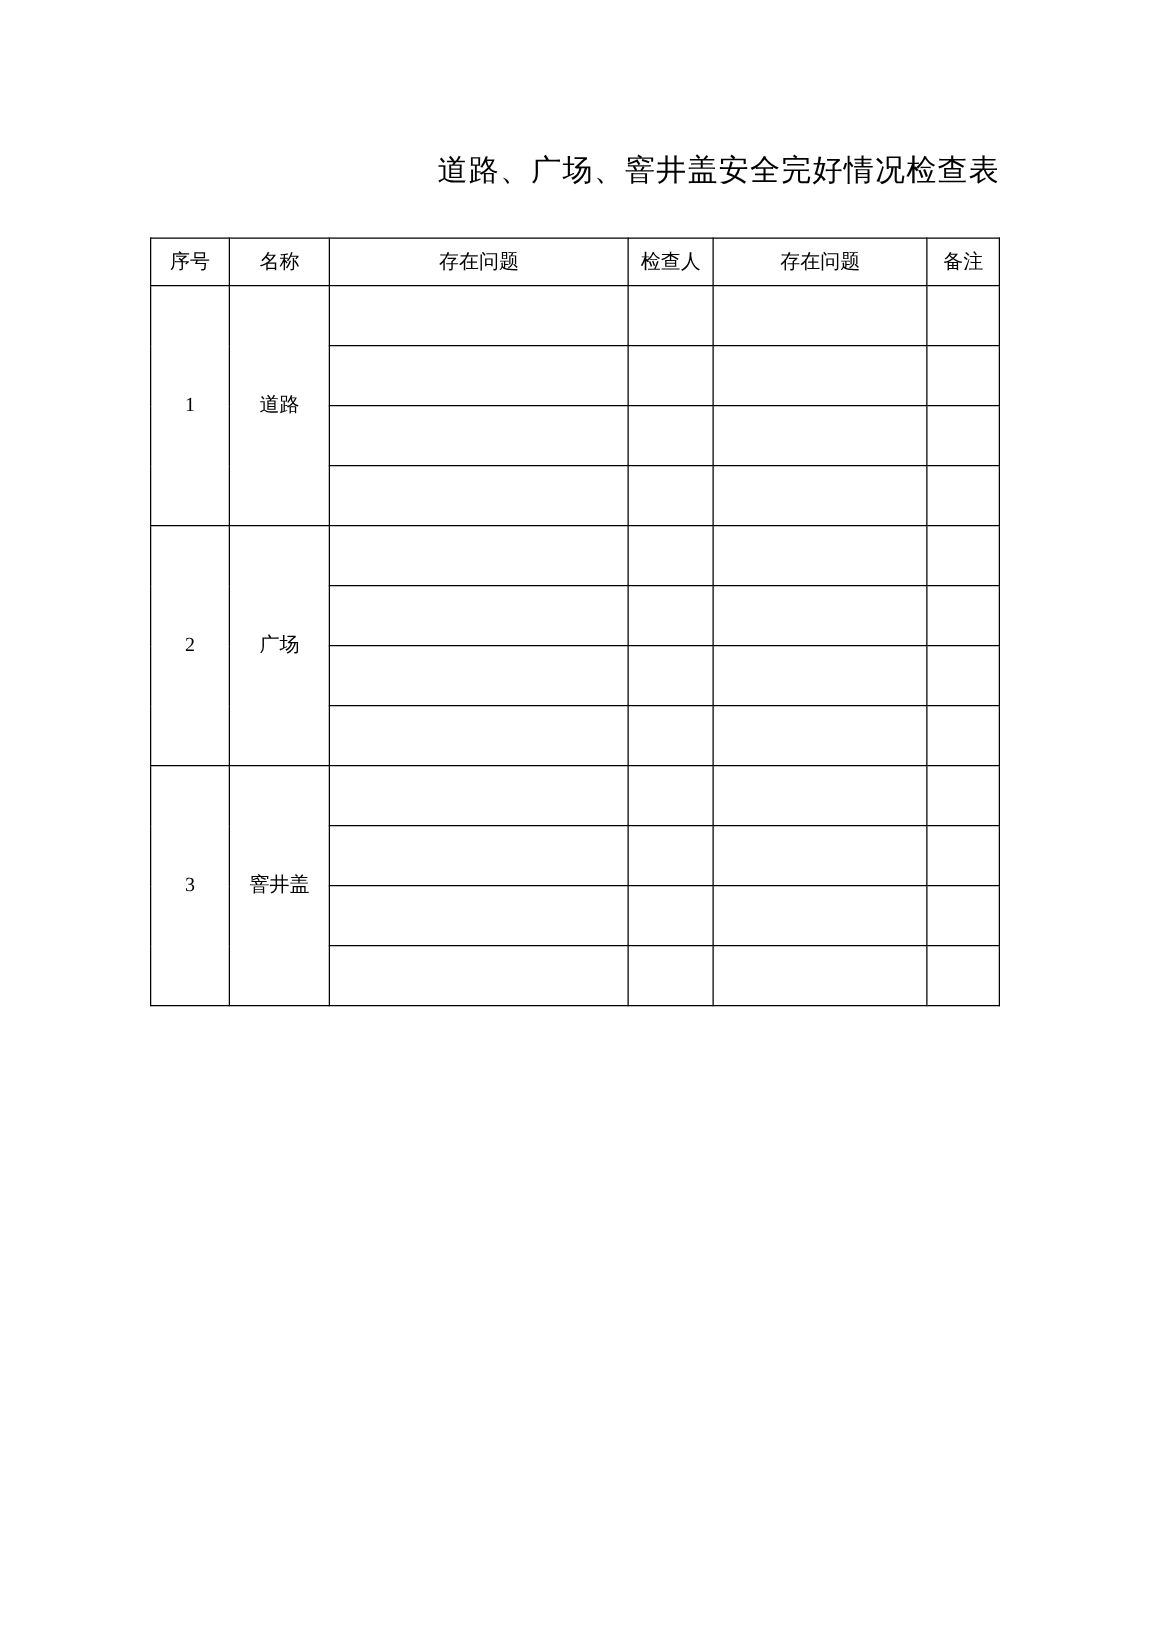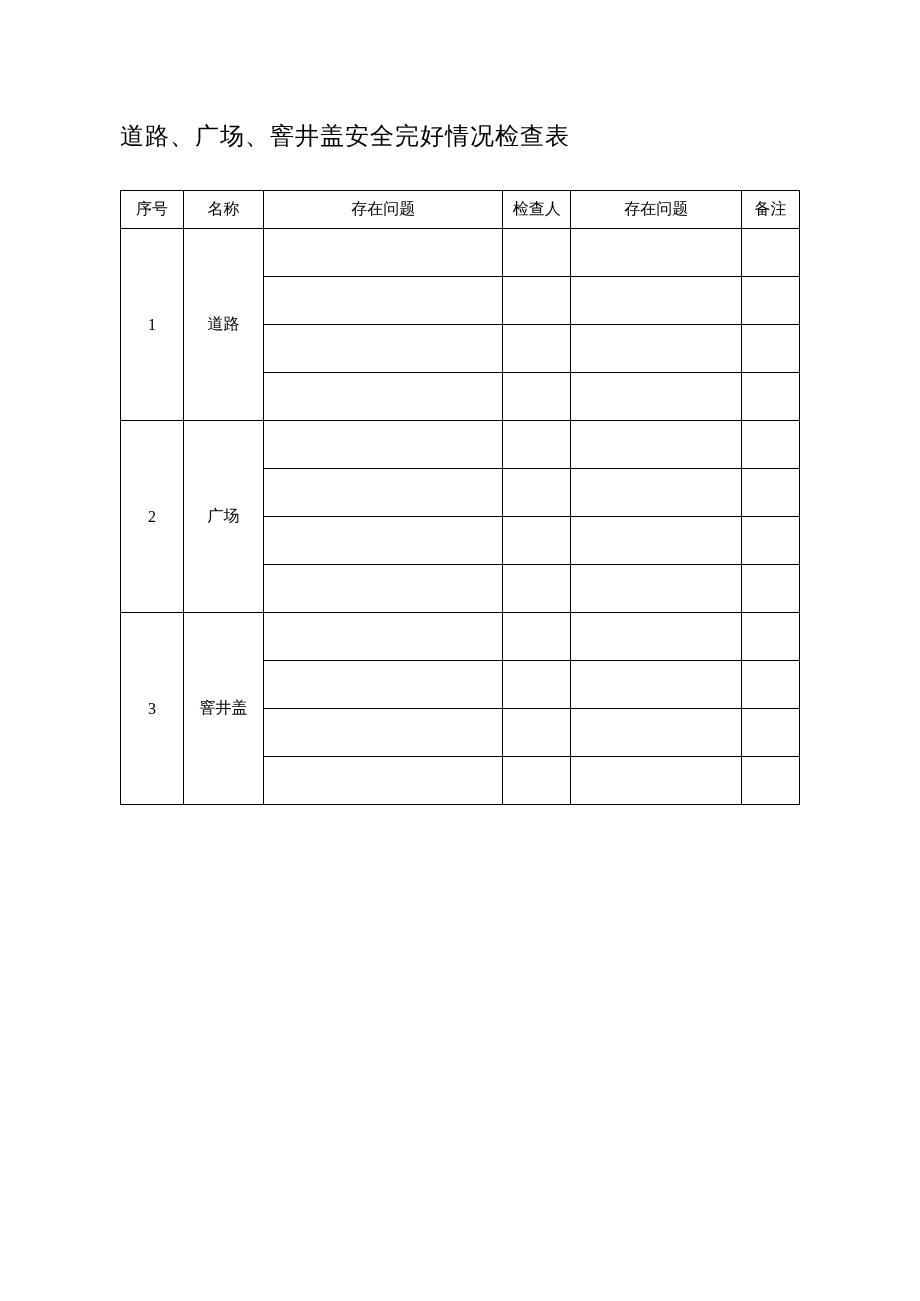--- a/index.html
+++ b/index.html
@@ -8,21 +8,21 @@
       box-sizing: border-box;
     }
     body {
       width: 920px;
       height: 1301px;
       background: #ffffff;
       font-family: "SimSun", "宋体", serif;
       padding: 120px 120px 0 120px;
     }
     .title {
-      text-align: left;
+      text-align: right;
       font-size: 24px;
       font-weight: normal;
       margin-bottom: 38px;
       letter-spacing: 1px;
       color: #000;
     }
     table {
       border-collapse: collapse;
       width: 100%;
       table-layout: fixed;

